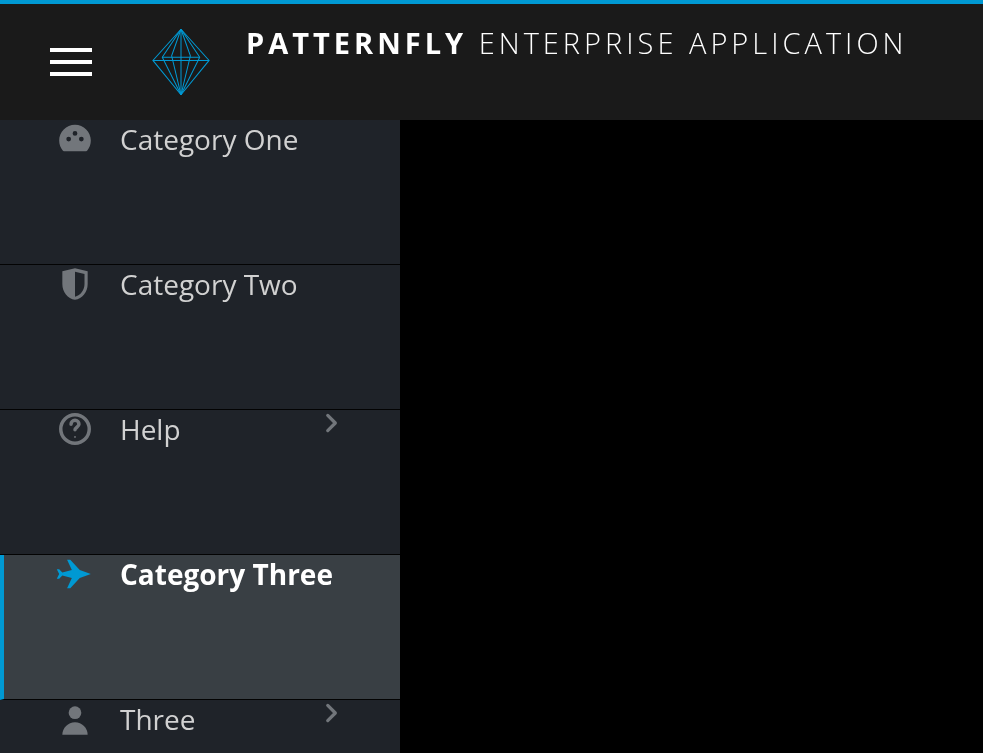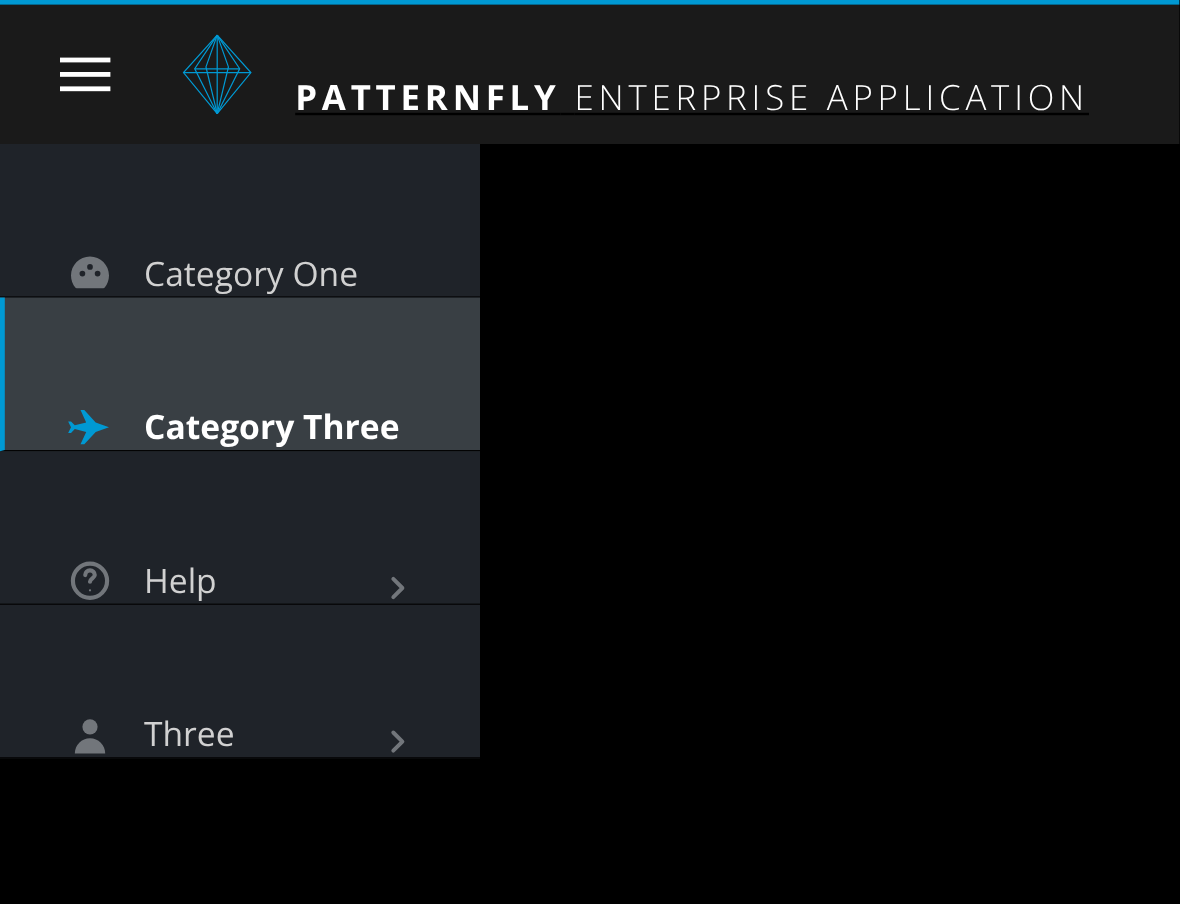--- a/index.html
+++ b/index.html
@@ -28,23 +28,22 @@
   gap: 8px;
   cursor: pointer;
 }
 .hamburger-line {
   width: 42px;
   height: 4px;
   background: #fff;
 }
 .brand {
   display: flex;
-  align-items: flex-end;
+  align-items: flex-start;
   gap: 26px;
-  text-decoration: underline;
 }
 .logo svg {
   display: block;
 }
 .brand-text {
   color: #fff;
   font-size: 29px;
   letter-spacing: 4px;
   white-space: nowrap;
 }
@@ -52,23 +51,23 @@
   font-weight: 700;
 }
 .brand-text .light {
   font-weight: 300;
 }
 .sidebar {
   width: 400px;
   background: #1f2329;
 }
 .nav-item {
-  height: 128px;
-  display: flex;
-  align-items: flex-end;
+  height: 145px;
+  display: flex;
+  align-items: flex-start;
   padding: 0 56px;
   border-bottom: 1px solid #030303;
   cursor: pointer;
   position: relative;
 }
 .nav-item.active {
   background: #393f44;
   border-left: 4px solid #0099d3;
   padding-left: 52px;
 }
@@ -150,46 +149,54 @@
 
     <div class="nav-item">
       <span class="nav-icon">
         <svg viewBox="0 0 24 24" fill="#72767b">
           <path d="M12 3 C6.48 3 2 7.48 2 13 c0 2.4 0.85 4.6 2.25 6.33 C4.44 19.56 4.72 19.7 5.02 19.7 h13.96 c0.3 0 0.58-0.14 0.77-0.37 C21.15 17.6 22 15.4 22 13 C22 7.48 17.52 3 12 3 z M8 13.5 a1.5 1.5 0 1 1 0-3 a1.5 1.5 0 0 1 0 3 z M16 13.5 a1.5 1.5 0 1 1 0-3 a1.5 1.5 0 0 1 0 3 z M12 10 a1.5 1.5 0 1 1 0-3 a1.5 1.5 0 0 1 0 3 z"></path>
         </svg>
       </span>
       <span class="nav-label">Category One</span>
     </div>
 
-
-    <div class="nav-item active">
-      <span class="nav-icon">
-        <svg viewBox="0 0 24 24" fill="#0099d3">
-          <path d="M22 12 l-7-2.5 L9 3 H7 l3 6.5 L4 11 L2 9 H0.5 l1.5 3 l-1.5 3 H2 l2-2 l6 1.5 L7 21 h2 l6-6.5 L22 12 z"></path>
-        </svg>
-      </span>
-      <span class="nav-label">Category Three</span>
+    <div class="nav-item">
+      <span class="nav-icon">
+        <svg viewBox="0 0 24 24" fill="#72767b">
+          <path d="M12 2 L4 4 v8 c0 5 3.4 9.3 8 10 c4.6-0.7 8-5 8-10 V4 L12 2 z M12 20 V4.2 L18 5.7 v6.3 c0 3.8-2.4 7.2-6 8 z"></path>
+        </svg>
+      </span>
+      <span class="nav-label">Category Two</span>
     </div>
 
     <div class="nav-item">
       <span class="nav-icon">
         <svg viewBox="0 0 24 24" fill="none" stroke="#72767b" stroke-width="2.2">
           <circle cx="12" cy="12" r="9"></circle>
           <path d="M9.5 9 a2.5 2.5 0 0 1 5 0 c0 1.5-2.5 2-2.5 3.5" stroke-linecap="round"></path>
           <circle cx="12" cy="17" r="0.6" fill="#72767b" stroke="none"></circle>
         </svg>
       </span>
       <span class="nav-label">Help</span>
       <span class="nav-chevron">
         <svg viewBox="0 0 24 24" fill="none" stroke="#72767b" stroke-width="3" stroke-linecap="round" stroke-linejoin="round">
           <polyline points="9 5 16 12 9 19"></polyline>
         </svg>
       </span>
     </div>
 
+    <div class="nav-item active">
+      <span class="nav-icon">
+        <svg viewBox="0 0 24 24" fill="#0099d3">
+          <path d="M22 12 l-7-2.5 L9 3 H7 l3 6.5 L4 11 L2 9 H0.5 l1.5 3 l-1.5 3 H2 l2-2 l6 1.5 L7 21 h2 l6-6.5 L22 12 z"></path>
+        </svg>
+      </span>
+      <span class="nav-label">Category Three</span>
+    </div>
+
     <div class="nav-item">
       <span class="nav-icon">
         <svg viewBox="0 0 24 24" fill="#72767b">
           <circle cx="12" cy="8" r="4"></circle>
           <path d="M4 22 c0-4.4 3.6-8 8-8 s8 3.6 8 8 H4 z"></path>
         </svg>
       </span>
       <span class="nav-label">Three</span>
       <span class="nav-chevron">
         <svg viewBox="0 0 24 24" fill="none" stroke="#72767b" stroke-width="3" stroke-linecap="round" stroke-linejoin="round">

